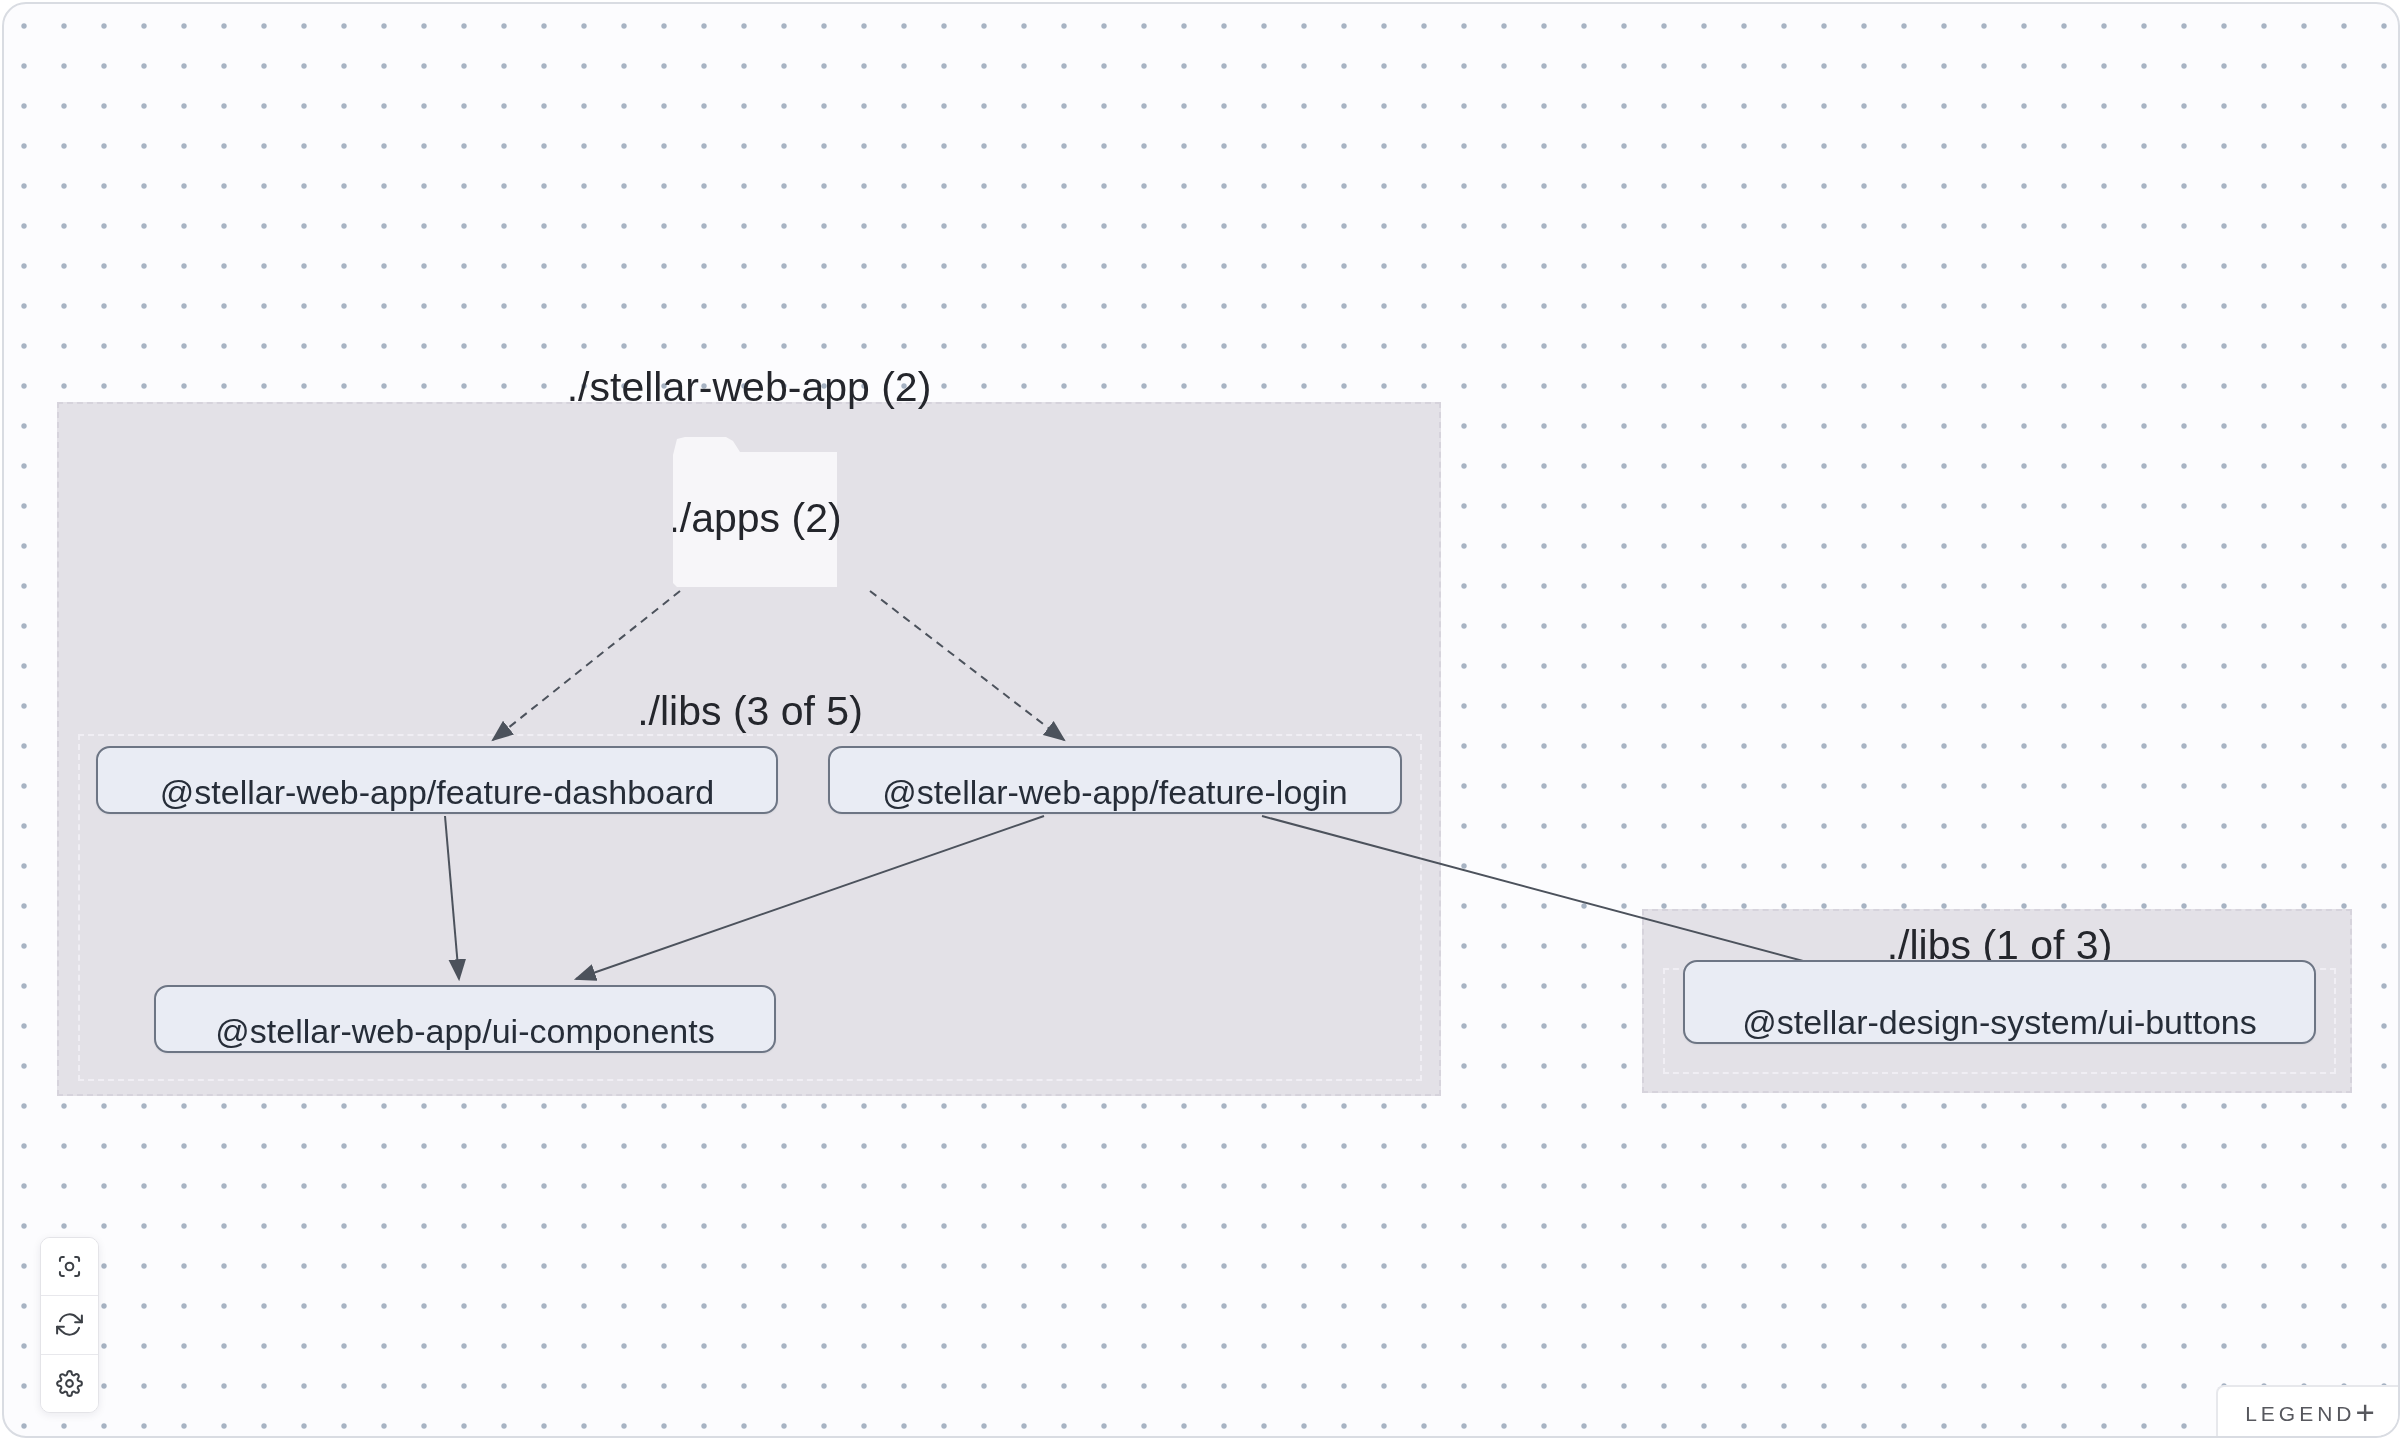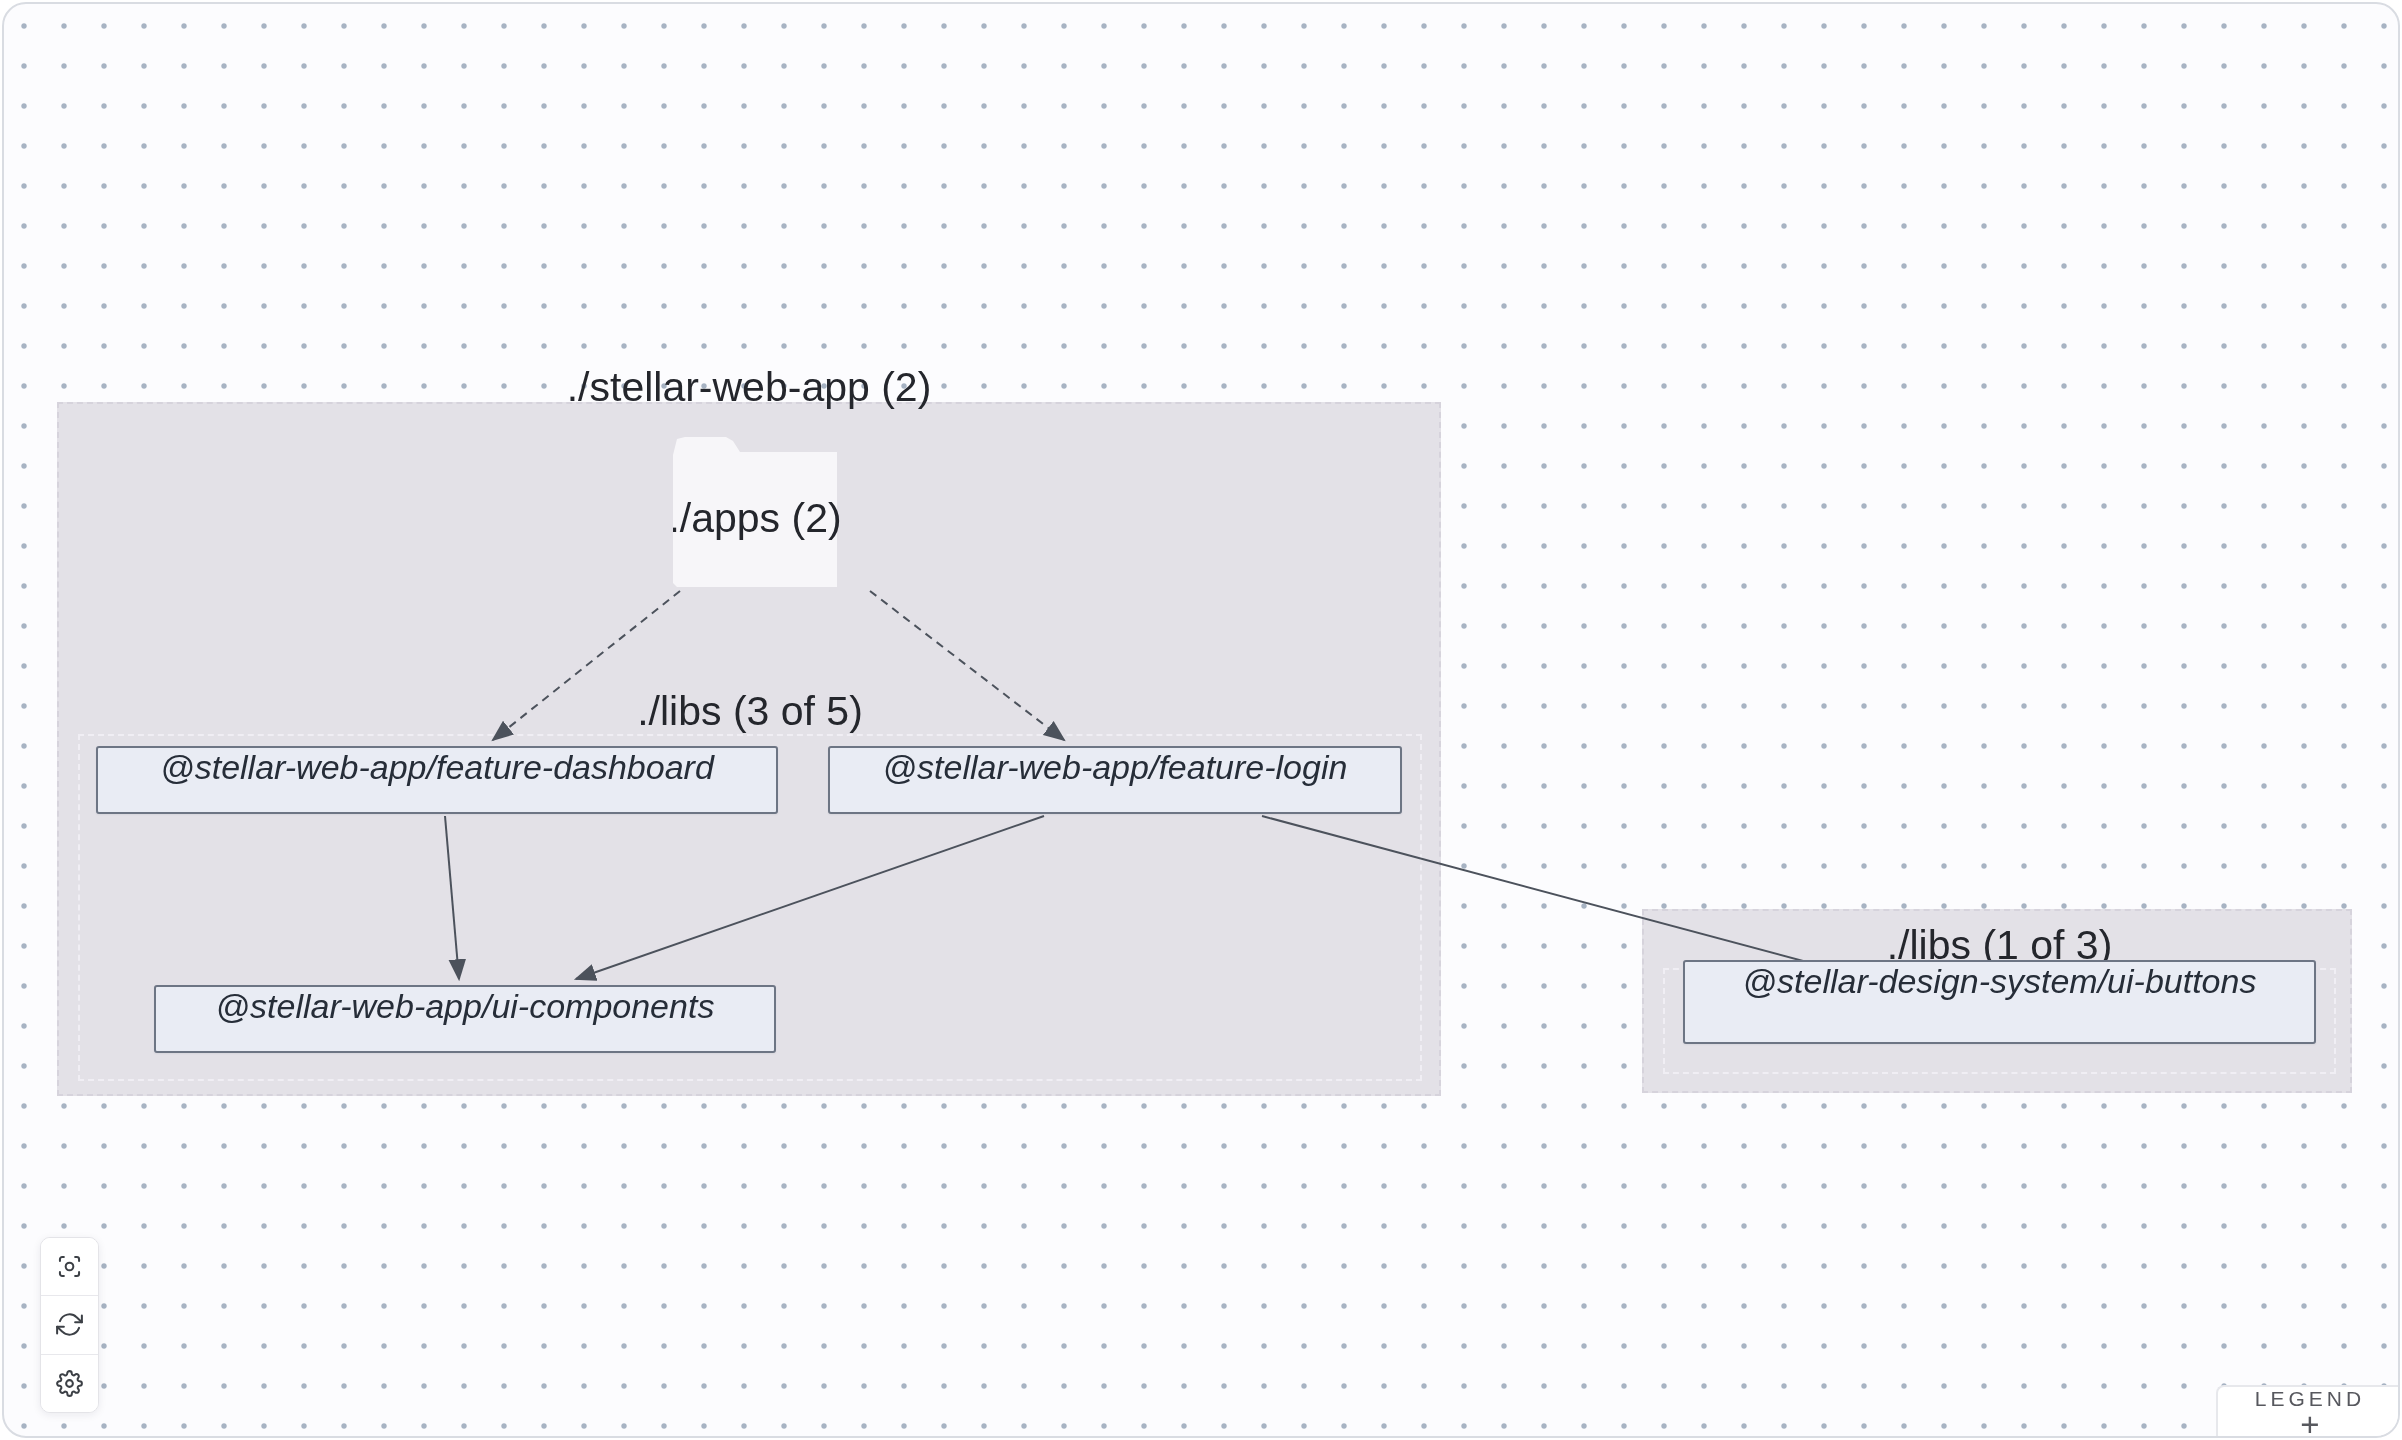--- a/index.html
+++ b/index.html
@@ -41,25 +41,24 @@
     background:#f7f6f9;
     clip-path:polygon(0px 18px,4px 2px,12px 0px,53px 0px,60px 4px,67px 15px,188px 15px,204px 29px,204px 146px,200px 150px,4px 150px,0px 146px);
     display:flex;align-items:center;justify-content:center;
   }
   .folder-label{
     font-size:41px;color:#24262c;padding-top:12px;white-space:nowrap;
   }
   
   .node{
     position:absolute;box-sizing:border-box;
-    background:#e9ecf4;border:2px solid #6d7584;border-radius:3px;
-    display:flex;align-items:flex-start;justify-content:center;
+    background:#e9ecf4;border:2px solid #6d7584;border-radius:14px;
+    display:flex;align-items:flex-end;justify-content:center;
     font-size:34px;color:#262d38;white-space:nowrap;
     box-shadow:0 1px 2px rgba(40,44,60,.06);
-    font-style:italic;
   }
   #node-feature-dashboard{left:92px;top:742px;width:682px;height:68px;}
   #node-feature-login{left:824px;top:742px;width:574px;height:68px;}
   #node-ui-components{left:150px;top:981px;width:622px;height:68px;}
   #node-ui-buttons{left:1679px;top:956px;width:633px;height:84px;}
   
   svg.edges{position:absolute;left:0;top:0;pointer-events:none;}
   .edge{stroke:#4c525c;stroke-width:2;fill:none;}
   .edge.dashed{stroke-dasharray:8 6;}
   
@@ -75,21 +74,20 @@
   }
   .ctrl-btn + .ctrl-btn{border-top:1px solid #e8e8ec;}
   .ctrl-btn svg{stroke:#3c4046;fill:none;stroke-width:1.8;stroke-linecap:round;stroke-linejoin:round;}
   
   .legend{
     position:absolute;left:2212px;top:1381px;width:186px;height:55px;
     background:#ffffff;border:2px solid #e7e8ec;border-right:none;border-bottom:none;
     border-top-left-radius:8px;box-sizing:border-box;
     display:flex;align-items:center;justify-content:center;gap:0;
     cursor:pointer;
-    flex-direction:column;
   }
   .legend-text{font-size:21px;letter-spacing:4px;color:#57585e;}
   .legend-plus{font-size:33px;font-weight:300;color:#57585e;line-height:1;margin-top:-3px;}
 </style>
 </head>
 <body>
 
 <div class="frame">
 
   <div class="cluster" style="left:53px;top:392px;width:1384px;height:694px;margin-top:6px;">

